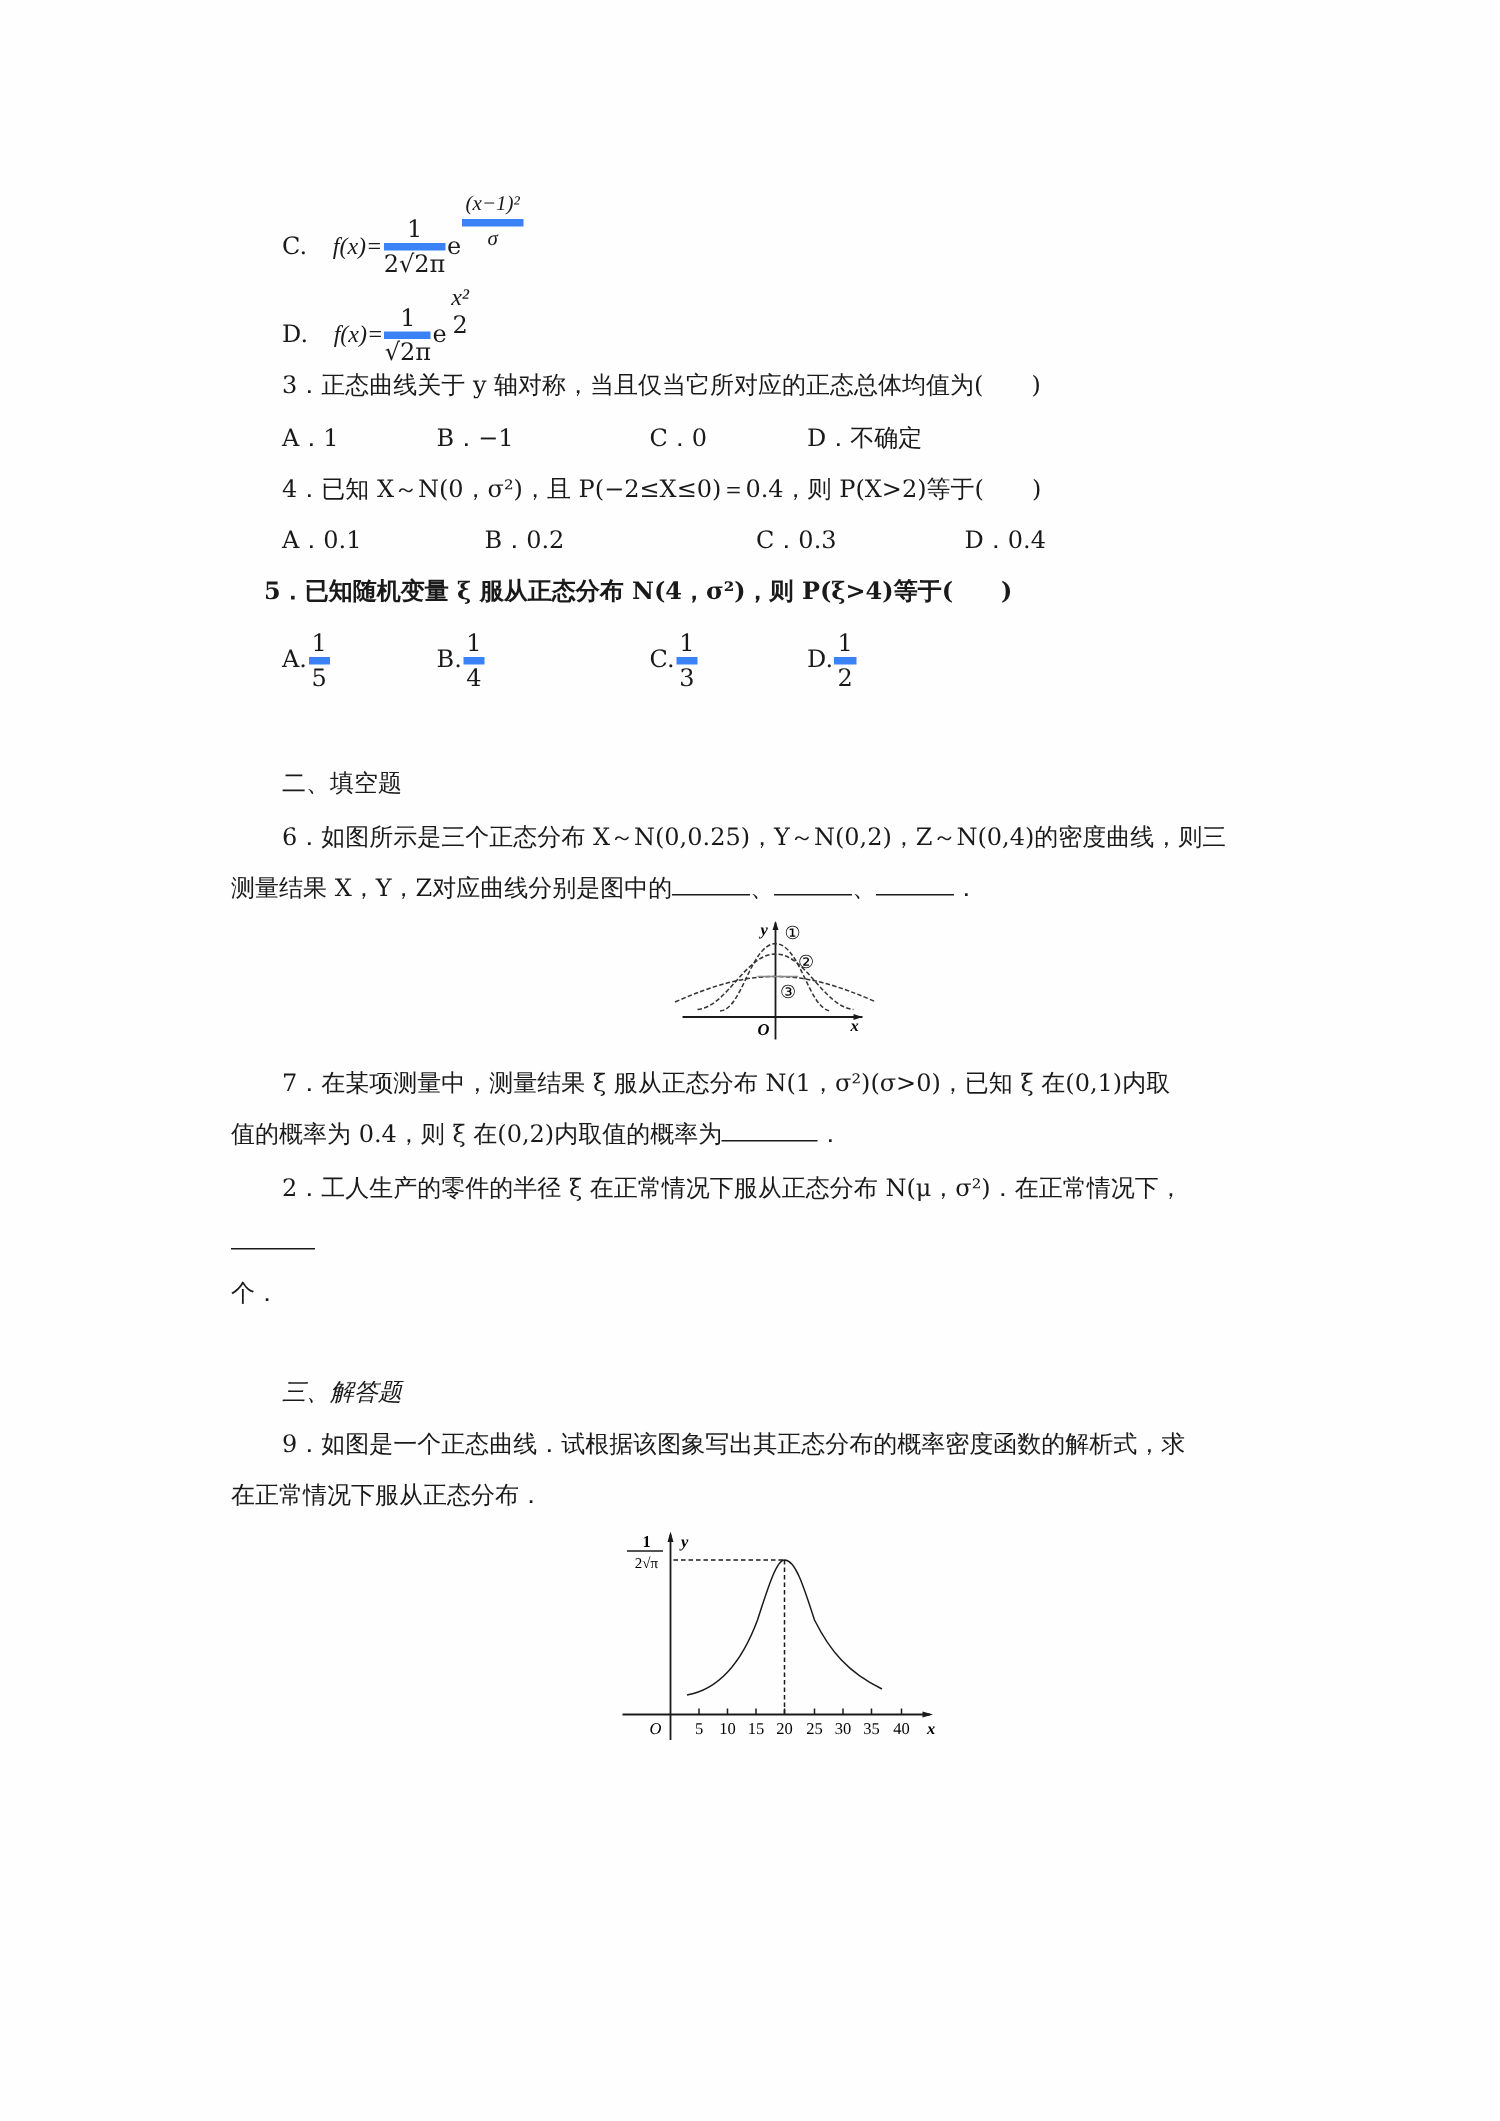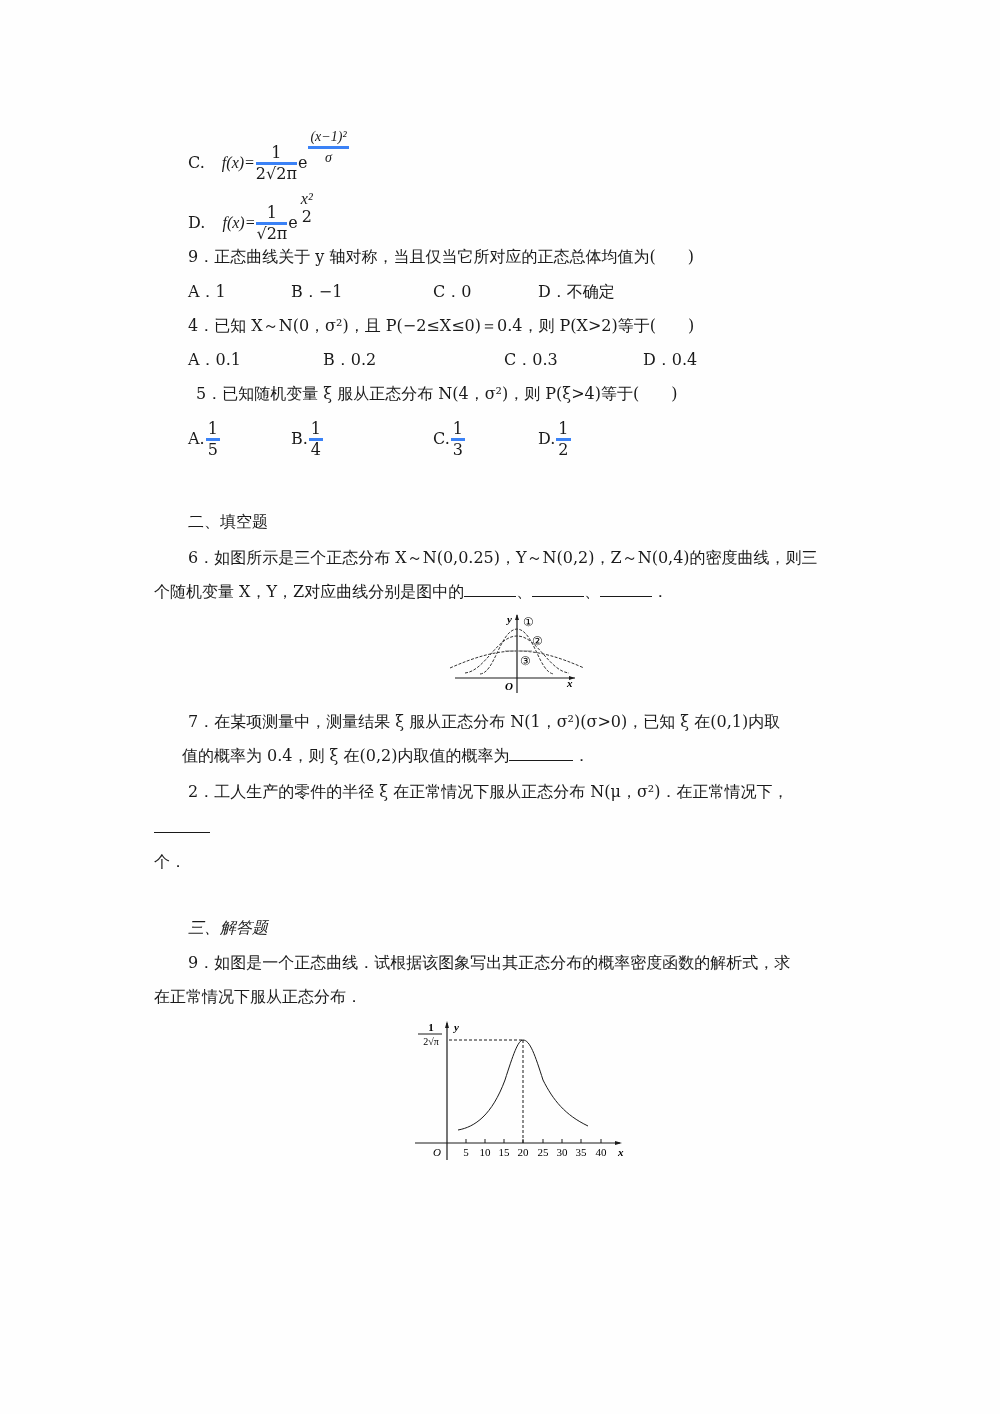--- a/index.html
+++ b/index.html
@@ -1,89 +1,89 @@
 <!DOCTYPE html>
 <html><head>
 <meta charset="utf-8">
 <style>
   html, body { margin:0; padding:0; background:#fefefe; }
   body { width:1000px; height:1414px; position:relative; overflow:hidden;
          font-family: "DejaVu Serif", "Liberation Serif", serif; color:#1a1a1a; }
   .line { position:absolute; font-size:16px; white-space:nowrap; line-height:20px; }
   .it { font-style:italic; font-family:"Liberation Serif", serif; }
   .frac { display:inline-block; vertical-align:middle; text-align:center; margin:0 1px; }
-  .frac .num { display:block; border-bottom:3px solid #3b82f6; padding:0 2px; line-height:18px; }
+  .frac .num { display:block; border-bottom:5px solid #3b82f6; padding:0 2px; line-height:18px; }
   .frac .den { display:block; line-height:18px; }
   .blank { display:inline-block; border-bottom:1px solid #1a1a1a; height:14px; vertical-align:baseline; }
   .opt { position:absolute; }
   svg text { font-family:"Liberation Serif", serif; }
 </style>
 </head>
 <body>
 
 <div class="line" style="left:188px; top:128px;">
   <span>C.</span>
   <span style="margin-left:12px" class="it">f(x)=</span><span class="frac"><span class="num">1</span><span class="den">2√2π</span></span><span>e</span><span class="frac" style="font-size:14px; vertical-align:6px;"><span class="num it">(x−1)²</span><span class="den it">σ</span></span>
 </div>
 
 <div class="line" style="left:188px; top:190px;">
   <span>D.</span>
   <span style="margin-left:12px" class="it">f(x)=</span><span class="frac"><span class="num">1</span><span class="den">√2π</span></span><span>e</span><span class="frac" style="font-size:16px; vertical-align:6px;"><span class="num it" style="border-bottom:none">x²</span><span class="den">2</span></span>
 </div>
 
-<div class="line" style="left:188px; top:247px;">9．正态曲线关于 y 轴对称，当且仅当它所对应的正态总体均值为(　　)</div>
+<div class="line" style="left:188px; top:247px;">3．正态曲线关于 y 轴对称，当且仅当它所对应的正态总体均值为(　　)</div>
 <div class="line" style="left:188px; top:282px; width:700px; height:20px;">
   <span class="opt" style="left:0">A．1</span>
   <span class="opt" style="left:103px">B．−1</span>
   <span class="opt" style="left:245px">C．0</span>
   <span class="opt" style="left:350px">D．不确定</span>
 </div>
 
 <div class="line" style="left:188px; top:316px;">4．已知 X～N(0，σ²)，且 P(−2≤X≤0)＝0.4，则 P(X&gt;2)等于(　　)</div>
 <div class="line" style="left:188px; top:350px; width:700px; height:20px;">
   <span class="opt" style="left:0">A．0.1</span>
   <span class="opt" style="left:135px">B．0.2</span>
   <span class="opt" style="left:316px">C．0.3</span>
   <span class="opt" style="left:455px">D．0.4</span>
 </div>
 
-<div class="line" style="left:196px; top:384px;">5．已知随机变量 ξ 服从正态分布 N(4，σ²)，则 P(ξ&gt;4)等于(　　)</div>
+<div class="line" style="left:176px; top:384px;font-weight:bold;">5．已知随机变量 ξ 服从正态分布 N(4，σ²)，则 P(ξ&gt;4)等于(　　)</div>
 <div class="line" style="left:188px; top:420px; width:700px; height:40px;">
   <span class="opt" style="left:0"><span>A.</span><span class="frac"><span class="num">1</span><span class="den">5</span></span></span>
   <span class="opt" style="left:103px"><span>B.</span><span class="frac"><span class="num">1</span><span class="den">4</span></span></span>
   <span class="opt" style="left:245px"><span>C.</span><span class="frac"><span class="num">1</span><span class="den">3</span></span></span>
   <span class="opt" style="left:350px"><span>D.</span><span class="frac"><span class="num">1</span><span class="den">2</span></span></span>
 </div>
 
 <div class="line" style="left:188px; top:512px;">二、填空题</div>
 
 <div class="line" style="left:188px; top:548px;">6．如图所示是三个正态分布 X～N(0,0.25)，Y～N(0,2)，Z～N(0,4)的密度曲线，则三</div>
 <div class="line" style="left:154px; top:582px;">
-  <span>个随机变量 X，Y，Z对应曲线分别是图中的</span><span class="blank" style="width:52px"></span><span>、</span><span class="blank" style="width:52px"></span><span>、</span><span class="blank" style="width:52px"></span><span>．</span>
+  <span>测量结果 X，Y，Z对应曲线分别是图中的</span><span class="blank" style="width:52px"></span><span>、</span><span class="blank" style="width:52px"></span><span>、</span><span class="blank" style="width:52px"></span><span>．</span>
 </div>
 
 <svg style="position:absolute; left:440px; top:605px;" width="160" height="90" viewBox="0 0 160 90">
   <line x1="15" y1="73" x2="135" y2="73" stroke="#1a1a1a" stroke-width="1.2"></line>
   <polygon points="135,73 129,71 129,75" fill="#1a1a1a"></polygon>
   <line x1="77" y1="88" x2="77" y2="10" stroke="#1a1a1a" stroke-width="1.2"></line>
   <polygon points="77,9 75,15 79,15" fill="#1a1a1a"></polygon>
   <path d="M40,69 C55,68 60,25 77,24 C94,25 99,68 114,69" fill="none" stroke="#333" stroke-width="1" stroke-dasharray="3,1.5"></path>
   <path d="M25,68 C45,66 57,31 77,31 C97,31 109,66 129,68" fill="none" stroke="#333" stroke-width="1" stroke-dasharray="3,1.5"></path>
   <path d="M10,63 C35,52 55,46 77,46 C99,46 119,52 144,63" fill="none" stroke="#333" stroke-width="1" stroke-dasharray="3,1.5"></path>
   <line x1="65" y1="46" x2="92" y2="46" stroke="#888" stroke-width="1"></line>
   <text x="67" y="18" font-size="11" font-style="italic" font-weight="bold">y</text>
   <text x="83" y="21" font-size="12">①</text>
   <text x="92" y="40" font-size="12">②</text>
   <text x="80" y="60" font-size="12">③</text>
   <text x="65" y="85" font-size="11" font-style="italic" font-weight="bold">O</text>
   <text x="127" y="82" font-size="11" font-style="italic" font-weight="bold">x</text>
 </svg>
 
 <div class="line" style="left:188px; top:712px;">7．在某项测量中，测量结果 ξ 服从正态分布 N(1，σ²)(σ&gt;0)，已知 ξ 在(0,1)内取</div>
-<div class="line" style="left:154px; top:746px;margin-left:28px;">
+<div class="line" style="left:154px; top:746px;">
   <span>值的概率为 0.4，则 ξ 在(0,2)内取值的概率为</span><span class="blank" style="width:64px"></span><span>．</span>
 </div>
 
 <div class="line" style="left:188px; top:782px;">2．工人生产的零件的半径 ξ 在正常情况下服从正态分布 N(μ，σ²)．在正常情况下，</div>
 <div class="line" style="left:154px; top:818px;">
   <span class="blank" style="width:56px"></span>
 </div>
 <div class="line" style="left:154px; top:852px;">个．</div>
 
 <div class="line" style="left:188px; top:918px;font-style:italic;">三、解答题</div>

